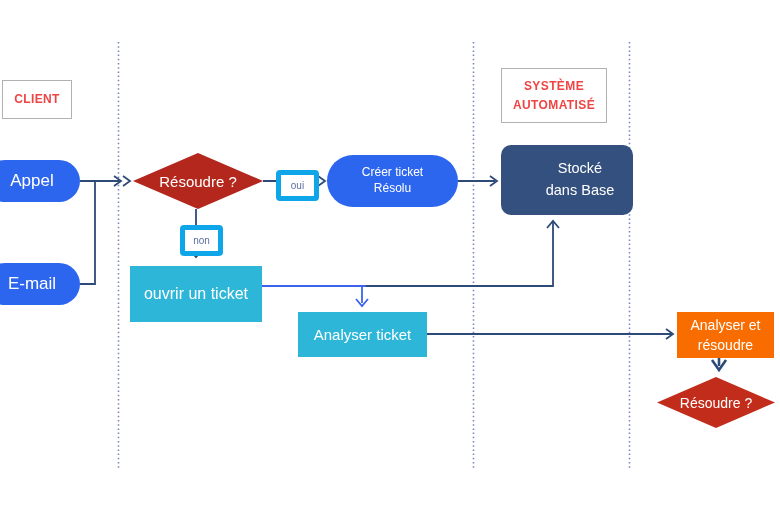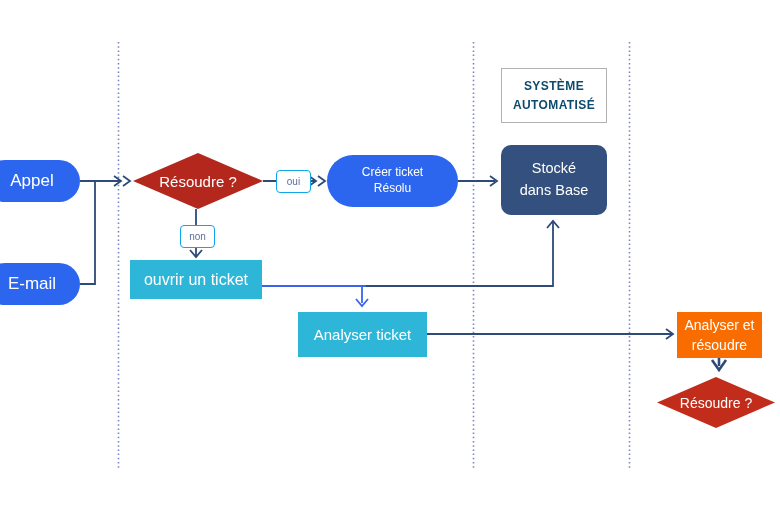--- a/index.html
+++ b/index.html
@@ -4,50 +4,50 @@
 <style>
   html,body{margin:0;padding:0;background:#fff;}
   .stage{
     position:relative;width:780px;height:516px;background:#ffffff;overflow:hidden;
     font-family:"Liberation Sans",sans-serif;
   }
   svg.connector-layer{position:absolute;left:0;top:0;pointer-events:none;}
 
   
   .lane-header{
-    position:absolute;background:#ffffff;border:1px solid #b1b1b1;color:#0c4a6e;
+    position:absolute;background:#ffffff;border:1px solid #b1b1b1;color:#ef4444;
     font-weight:bold;font-size:12px;letter-spacing:.4px;line-height:1.55;
     display:flex;align-items:center;justify-content:center;text-align:center;
   }
   #hdr-client{left:2px;top:80px;width:68px;height:37px;}
   #hdr-support{left:211px;top:79px;width:146px;height:37px;}
   #hdr-systeme{left:501px;top:68px;width:106px;height:55px;padding:0 6px;box-sizing:border-box;}
   #hdr-technicien{left:648px;top:78px;width:100px;height:39px;}
 
   
   .node{
     position:absolute;color:#ffffff;display:flex;flex-direction:column;
     align-items:center;justify-content:center;text-align:center;font-weight:400;
   }
   .node span{display:block;}
   #n-appel{left:-16px;top:160px;width:96px;height:42px;border-radius:21px;background:#2d66ee;font-size:17px;}
   #n-email{left:-16px;top:263px;width:96px;height:42px;border-radius:21px;background:#2d66ee;font-size:17px;}
   #n-dec1{left:133px;top:153px;width:130px;height:56px;background:#b3271d;
           clip-path:polygon(50% 0,100% 50%,50% 100%,0 50%);font-size:15px;}
   #n-creer{left:327px;top:155px;width:131px;height:52px;border-radius:26px;background:#2d66ee;font-size:12px;line-height:1.3;}
-  #n-stocke{left:501px;top:145px;width:106px;height:70px;border-radius:10px;background:#33507e;font-size:14.5px;line-height:1.5;}
-  #n-ouvrir{left:130px;top:260px;width:132px;height:39px;background:#2eb6d9;font-size:16px;}
+  #n-stocke{left:501px;top:145px;width:106px;height:70px;border-radius:10px;background:#33507e;font-size:14.5px;line-height:1.5;padding-left:26px;}
+  #n-ouvrir{left:130px;top:266px;width:132px;height:56px;background:#2eb6d9;font-size:16px;}
   #n-assigner{left:298px;top:312px;width:129px;height:45px;background:#2eb6d9;font-size:15px;}
-  #n-analyser{left:677px;top:312px;width:85px;height:46px;background:#f96d00;font-size:14px;line-height:1.45;}
+  #n-analyser{left:677px;top:312px;width:97px;height:46px;background:#f96d00;font-size:14px;line-height:1.45;}
   #n-dec2{left:657px;top:377px;width:118px;height:51px;background:#c22d1b;
           clip-path:polygon(50% 0,100% 50%,50% 100%,0 50%);font-size:14px;}
 
   
   .edge-label{
-    position:absolute;background:#ffffff;border:1px solid #0ea5e9;border-radius:4px;
+    position:absolute;background:#ffffff;border:5px solid #0ea5e9;border-radius:4px;
     color:#5d6f9e;font-size:10px;display:flex;align-items:center;justify-content:center;
   }
   #lbl-oui{left:276px;top:170px;width:33px;height:21px;}
   #lbl-non{left:180px;top:225px;width:33px;height:21px;}
 
   
   .lane-line{stroke:#7a85c2;stroke-width:1.6;stroke-dasharray:1.5 2.7;fill:none;}
   .edge-navy{stroke:#2d4a78;stroke-width:1.8;fill:none;}
   .edge-blue{stroke:#3c63ee;stroke-width:1.8;fill:none;}
   .edge-navy-thick{stroke:#2d4a78;stroke-width:2.6;fill:none;}
@@ -106,20 +106,23 @@
       <path class="edge-navy" d="M427 334 L672 334"></path>
       <path class="edge-navy" d="M666 329 L673 334 L666 339"></path>
     </g>
 
     <g>
       <path class="edge-navy-thick" d="M719 358 L719 366"></path>
       <path class="edge-navy-thick" d="M712 360 L719 370 L726 360"></path>
     </g>
   </svg>
 
+  <div class="lane-header" id="hdr-client">
+    <span>CLIENT</span>
+  </div>
   <div class="lane-header" id="hdr-systeme">
     <span>SYSTÈME AUTOMATISÉ</span>
   </div>
 
   <div class="node" id="n-appel">
     <span>Appel</span>
   </div>
 
   <div class="node" id="n-email">
     <span>E-mail</span>

